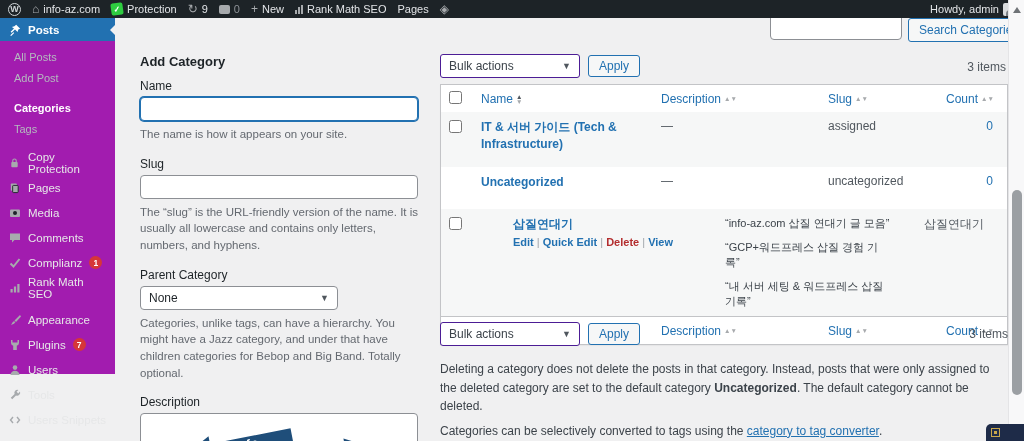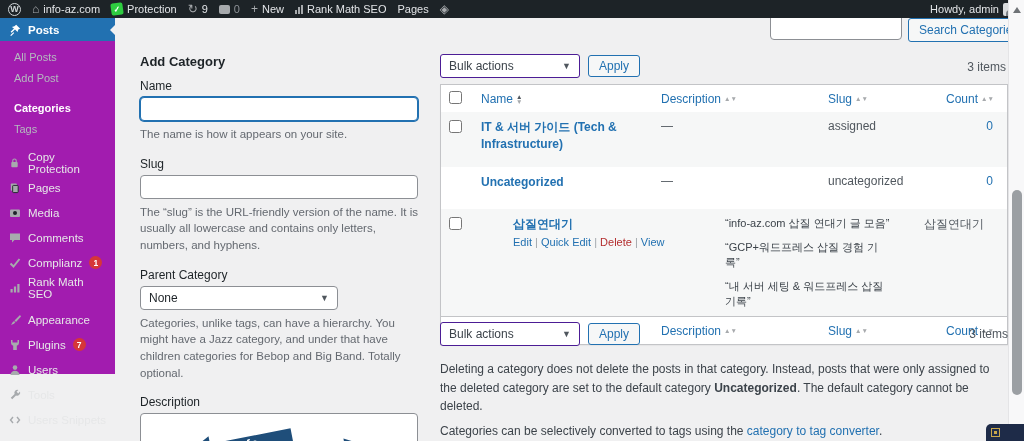--- a/index.html
+++ b/index.html
@@ -74,33 +74,33 @@
   .trow { display:grid; grid-template-columns:32px 180px 167px 118px 1fr; align-items:start; padding:7px 10px 7px 8px; }
   .thead { align-items:center; padding-top:5px; padding-bottom:5px; }
   .thead.bottom { border-top:1px solid #c3c4c7; }
   .tbody .trow:nth-child(odd) { background:#f6f7f7; }
   .col-head { color:#2271b1; font-size:12px; cursor:pointer; display:flex; align-items:center; gap:3px; }
   .sort { display:inline-flex; flex-direction:column; line-height:5px; font-size:6.5px; color:#a7aaad; }
   .sort b { color:#50575e; font-weight:normal; }
   .cb { width:13px; height:13px; margin-top:1px; }
   .name-link { color:#2271b1; font-weight:bold; text-decoration:none; font-size:12px; line-height:1.4; cursor:pointer; }
   .rowactions { font-size:11px; margin-top:3px; color:#a0a5aa; }
-  .rowactions a { color:#2271b1; text-decoration:none; cursor:pointer; }
+  .rowactions a { color:#2271b1; text-decoration:none; cursor:pointer;font-weight:bold; }
   .rowactions a.del { color:#b32d2e; }
   .cell-count { text-align:right; padding-right:4px; }
   .count-link { color:#2271b1; text-decoration:none; cursor:pointer; }
   .slug-cell { color:#50575e; }
   .desc-line { margin:0 0 9px; color:#3c434a; font-size:11px; }
   .desc-line:last-child { margin-bottom:0; }
   .dash { color:#50575e; }
   .r1 { min-height:55px; } .r2 { min-height:42px; } .r3 { min-height:83px;gap:32px; }
 
   .notes { position:absolute; left:0; top:342px; width:568px; font-size:12px; line-height:1.55; color:#3c434a; }
   .notes p { margin-bottom:6px; }
-  .notes a { color:#2271b1; cursor:pointer; }
+  .notes a { color:#2271b1; text-decoration:underline; cursor:pointer; }
 
   
   .scrollbar { position:absolute; top:0; right:0; width:16px; height:441px; background:#f8f8f9; border-left:1px solid #e4e4e6; z-index:6; }
   .sb-up { position:absolute; top:3px; left:4px; width:0; height:0; border:4px solid transparent; border-bottom:6px solid #6f7377; }
   .sb-thumb { position:absolute; top:190px; left:2.5px; width:10px; height:205px; background:#9b9fa3; border-radius:6px; cursor:grab; }
 
   
   .floatwidget { position:absolute; right:0; bottom:0; width:38px; height:17px; background:#1e2b48;
     border-radius:5px 0 0 0; z-index:7; display:flex; align-items:center; padding-left:5px; cursor:pointer; }
   .goldicon { width:9px; height:9px; border:1.3px solid #c9a84c; display:flex; align-items:center; justify-content:center; }

